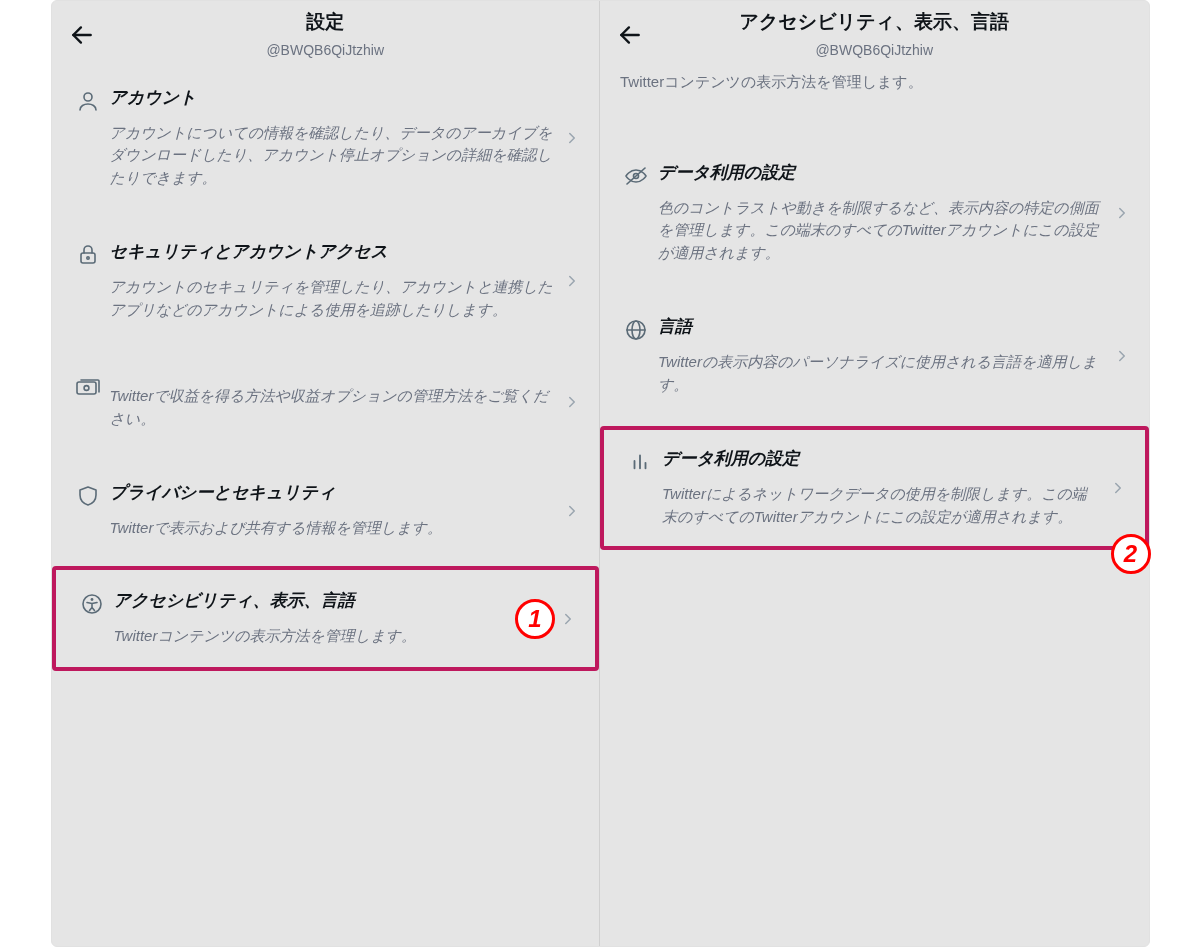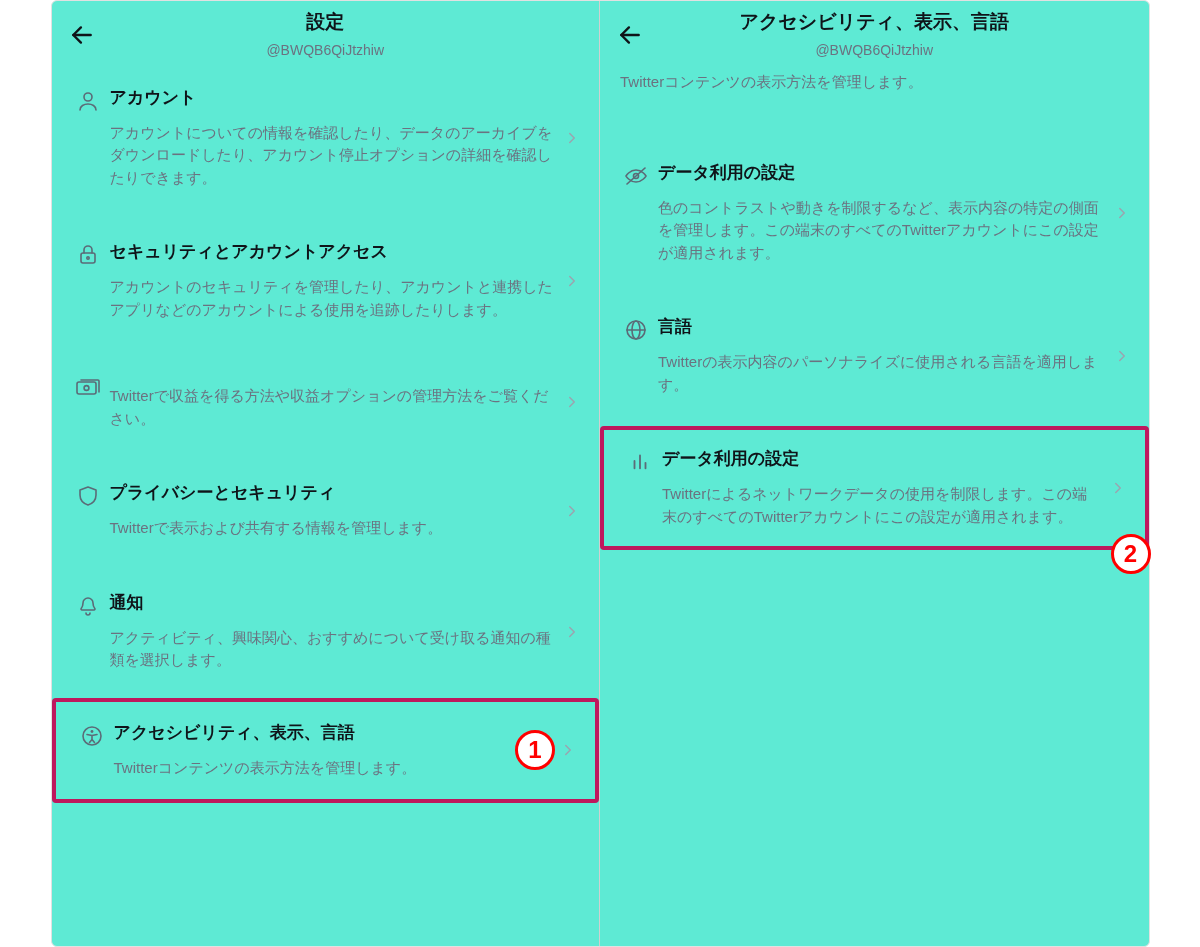--- a/index.html
+++ b/index.html
@@ -8,21 +8,21 @@
     padding: 0;
     background: #fff;
     font-family: -apple-system, "Hiragino Sans", "Hiragino Kaku Gothic ProN", Meiryo, sans-serif;
     color: #0f1419;
   }
   .frame {
     width: 1099px;
     height: 947px;
     margin: 0 auto;
     display: flex;
-    background: #5eead4;
+    background: #e5e5e5;
     position: relative;
     border: 1px solid #e1e1e1;
     border-radius: 6px;
   }
   .panel {
     flex: 1 1 50%;
     position: relative;
     padding: 0;
   }
   .panel-left {
@@ -59,20 +59,21 @@
     line-height: 1.2;
     margin-top: 8px;
   }
   .intro {
     padding: 12px 20px 4px 20px;
     font-size: 15px;
     color: #6b7280;
   }
   .list {
     padding: 0;
+    font-style: italic;
   }
   .item {
     display: flex;
     align-items: flex-start;
     padding: 26px 14px 26px 14px;
     cursor: pointer;
     position: relative;
   }
   .item .icon-slot {
     width: 44px;
@@ -217,37 +218,20 @@
           <div class="title">プライバシーとセキュリティ</div>
           <div class="desc">Twitterで表示および共有する情報を管理します。</div>
         </div>
         <div class="chevron">
           <svg width="18" height="18" viewBox="0 0 24 24" fill="none" stroke="currentColor" stroke-width="2" stroke-linecap="round" stroke-linejoin="round">
               <polyline points="9 6 15 12 9 18"></polyline>
             </svg>
         </div>
       </div>
 
-      <div class="item">
-        <div class="icon-slot">
-          <svg width="24" height="24" viewBox="0 0 24 24" fill="none" stroke="currentColor" stroke-width="1.6" stroke-linecap="round" stroke-linejoin="round">
-              <path d="M18 16H6a1 1 0 0 1-.8-1.6C6.4 13 7 11.5 7 9a5 5 0 0 1 10 0c0 2.5.6 4 1.8 5.4A1 1 0 0 1 18 16z"></path>
-              <path d="M10 19a2 2 0 0 0 4 0"></path>
-            </svg>
-        </div>
-        <div class="body">
-          <div class="title">通知</div>
-          <div class="desc">アクティビティ、興味関心、おすすめについて受け取る通知の種類を選択します。</div>
-        </div>
-        <div class="chevron">
-          <svg width="18" height="18" viewBox="0 0 24 24" fill="none" stroke="currentColor" stroke-width="2" stroke-linecap="round" stroke-linejoin="round">
-              <polyline points="9 6 15 12 9 18"></polyline>
-            </svg>
-        </div>
-      </div>
 
       <div class="hl">
         <div class="item" style="padding:20px 14px;">
           <div class="icon-slot">
             <svg width="24" height="24" viewBox="0 0 24 24" fill="none" stroke="currentColor" stroke-width="1.6" stroke-linecap="round" stroke-linejoin="round">
                 <circle cx="12" cy="12" r="9"></circle>
                 <circle cx="12" cy="7.5" r="1.4" fill="currentColor" stroke="none"></circle>
                 <path d="M7 10.5l5 1 5-1M12 11.5v4M12 15.5l-2.5 3M12 15.5l2.5 3"></path>
               </svg>
           </div>

